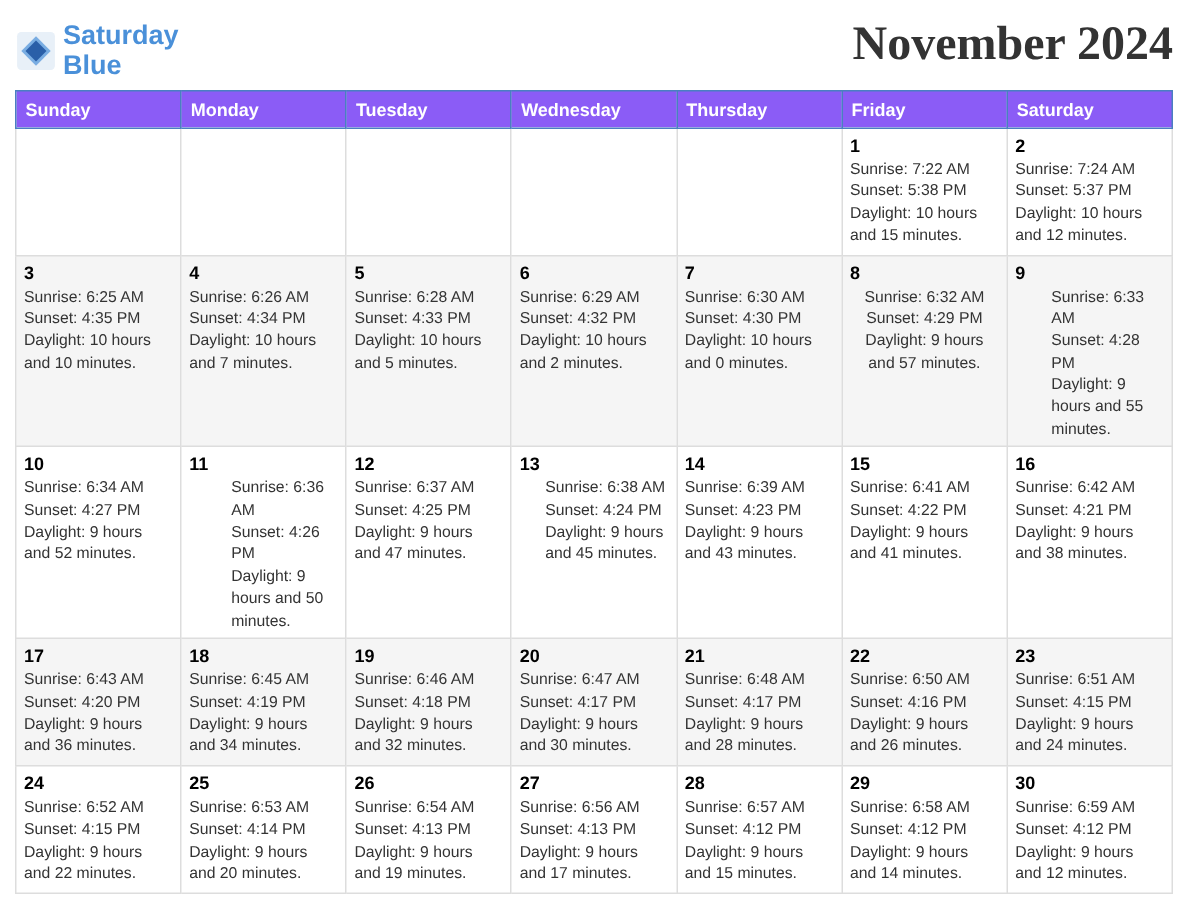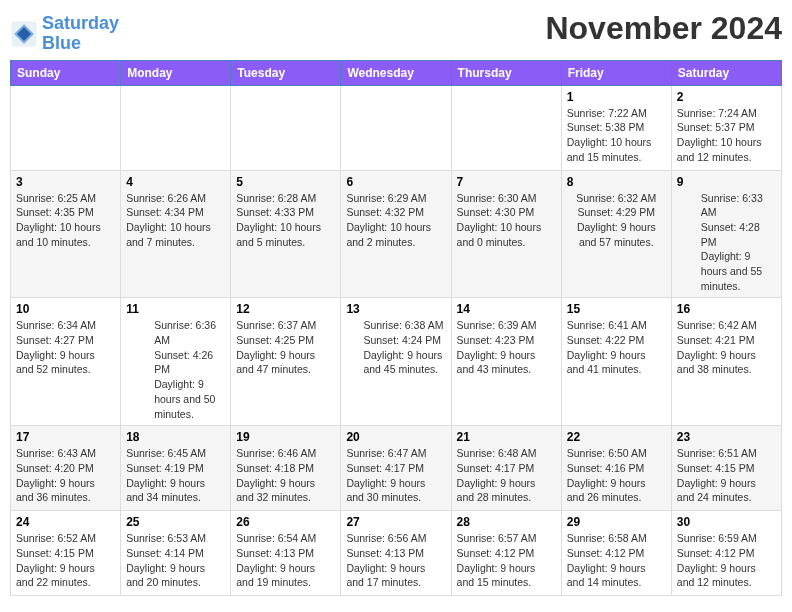--- a/index.html
+++ b/index.html
@@ -30,20 +30,21 @@
     .logo-text span {
       color: #4a90d9;
     }
     .logo-icon {
       width: 28px;
       height: 28px;
       margin-right: 4px;
     }
     .title-block {
       text-align: left;
+      font-family: Liberation Serif, serif;
     }
     .month-title {
       font-size: 32px;
       font-weight: bold;
       color: #333;
     }
     .location-title {
       font-size: 15px;
       color: #555;
     }

